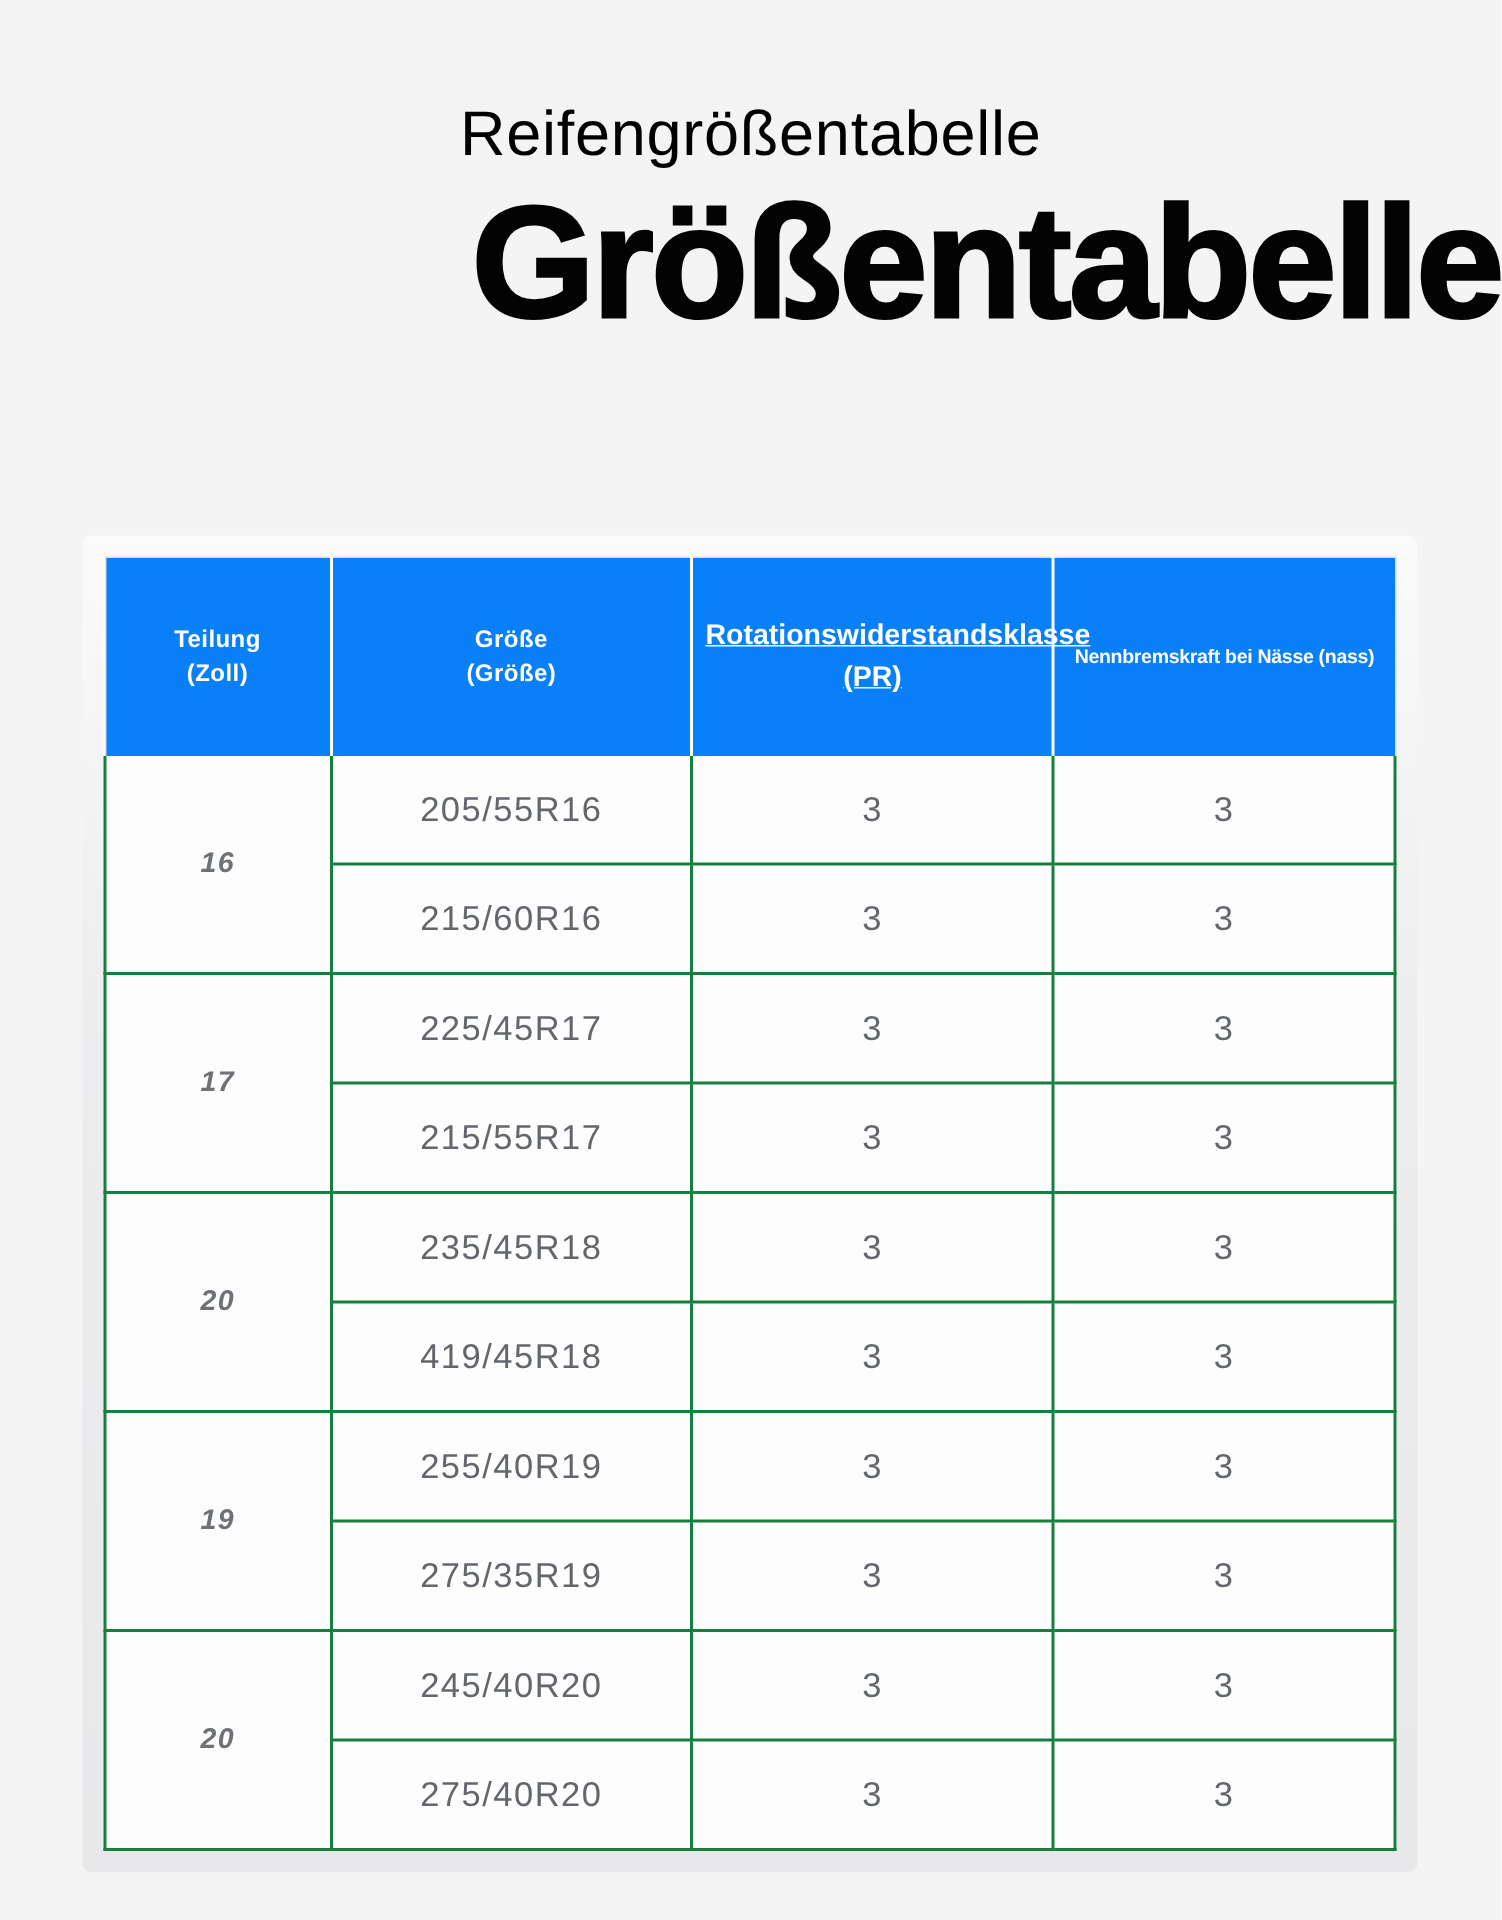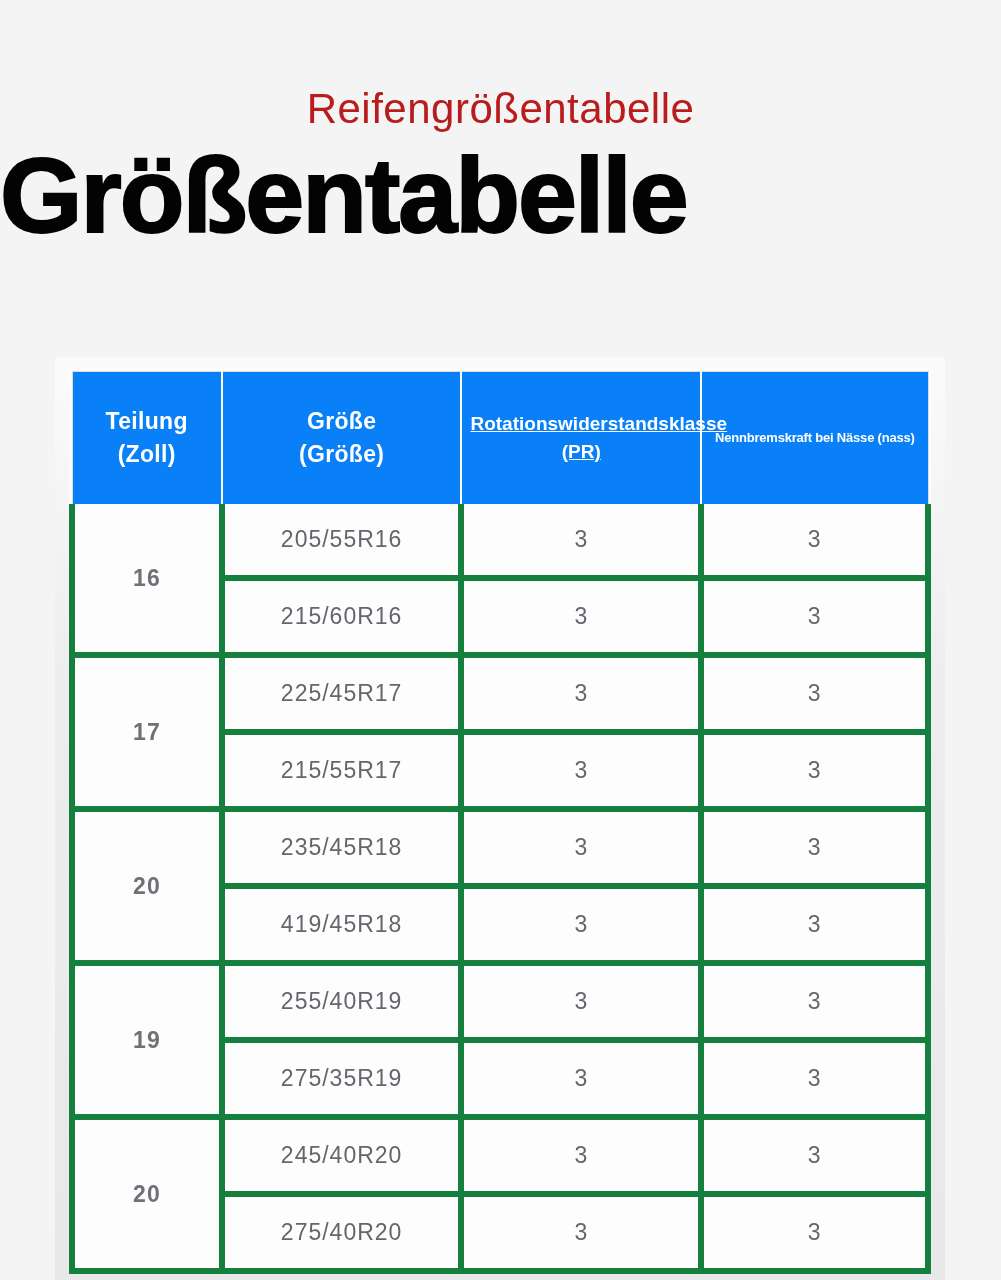--- a/index.html
+++ b/index.html
@@ -8,31 +8,31 @@
   }
   body {
     width: 1001px;
     height: 1280px;
     background: #f5f4f5;
     font-family: "Liberation Sans", "DejaVu Sans", sans-serif;
     position: relative;
     overflow: hidden;
   }
   .subtitle {
-    padding-top: 84px;
+    padding-top: 64px;
     text-align: center;
     font-size: 42px;
     font-weight: 400;
-    color: #b91c1c;
+    color: #000000;
     letter-spacing: 0.5px;
     line-height: 1.2;
   }
   .big-title {
     margin-top: 8px;
-    text-align: left;
+    text-align: right;
     font-size: 106px;
     font-weight: 900;
     color: #030304;
     letter-spacing: -2px;
     line-height: 1.0;
     -webkit-text-stroke: 2px #030304;
   }
   .table-card {
     position: absolute;
     left: 55px;
@@ -61,42 +61,43 @@
     height: 132px;
     vertical-align: middle;
     text-align: center;
     font-weight: 700;
     white-space: pre-line;
     line-height: 1.45;
     padding: 0 6px;
     border-left: 2px solid #fbfbfc;
   }
   thead th:first-child { border-left: none; }
-  thead th.th-large  { font-size: 23px; letter-spacing: 0.3px; }
+  thead th.th-large  { font-size: 16px; letter-spacing: 0.3px; }
   thead th.th-small  { font-size: 19px; letter-spacing: 0; padding: 0 8px; text-decoration: underline; }
   thead th.th-xsmall { font-size: 13px; letter-spacing: -0.2px; white-space: nowrap; padding: 0 6px; margin-left: 32px; }
 
   tbody td {
     height: 69px;
     text-align: center;
     vertical-align: middle;
-    border: 6px solid #15803d;
+    border: 2px solid #15803d;
     color: #63676c;
     font-size: 23px;
     font-weight: 400;
     letter-spacing: 1px;
     background: #fdfdfe;
   }
   tbody tr.group-start td { border-top: 1px solid #c9cacc; }
   tbody tr:first-child td { border-top: none; margin-left: 31px; }
   td.col-size {
-    font-size: 23px;
+    font-size: 19px;
     font-weight: 700;
     color: #6e7175;
     letter-spacing: 1px;
+    font-style: italic;
   }
 </style>
 </head>
 <body>
 
 <div class="subtitle">Reifengrößentabelle</div>
 <div class="big-title">Größentabelle</div>
 
 <div class="table-card">
   <table class="size-table">

